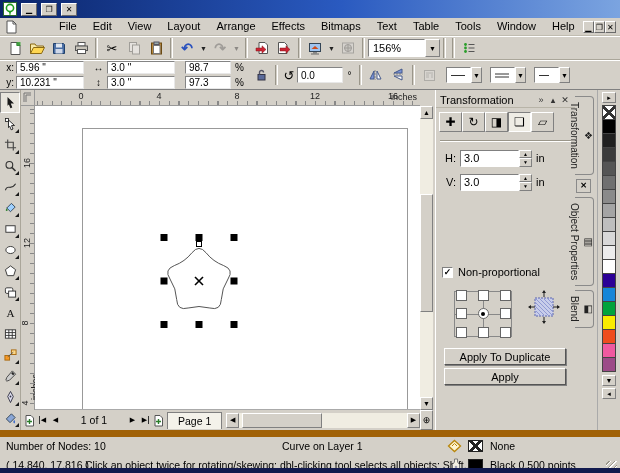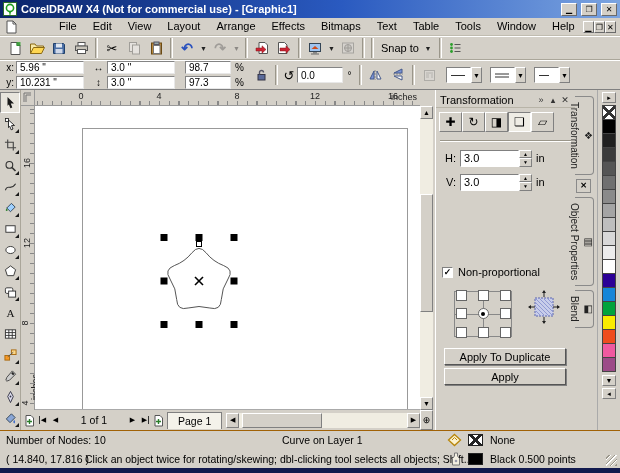--- a/index.html
+++ b/index.html
@@ -124,21 +124,21 @@
 
   
   .palette { left:597px; top:90px; width:23px; height:340px; border-left:1px solid #aaa; padding-top:2px; }
   .palbtn { width:14px; height:11px; margin:0 auto; font-size:7px; display:flex; align-items:center; justify-content:center; }
   .swatch { width:14px; height:15px; margin:-1px auto 0; border:1px solid #444; }
   .swatch.none { background:
       linear-gradient(45deg,transparent 43%,#333 43% 57%,transparent 57%),
       linear-gradient(-45deg,transparent 43%,#333 43% 57%,transparent 57%),#fff; }
 
   
-  .statusbar { left:0; top:430px; width:620px; height:36px; border-top:1px solid #a16207; }
+  .statusbar { left:0; top:430px; width:620px; height:36px; border-top:7px solid #a16207; }
   .srow { position:relative; height:19px; }
   .stext { position:absolute; top:3px; font-size:10.5px; white-space:nowrap; }
   .xswatch { position:absolute; width:15px; height:12px; border:1px solid #222; background:
       linear-gradient(45deg,transparent 43%,#222 43% 57%,transparent 57%),
       linear-gradient(-45deg,transparent 43%,#222 43% 57%,transparent 57%),#fff; }
   .bswatch { position:absolute; width:15px; height:12px; border:1px solid #222; background:#000; }
   .grip { position:absolute; right:3px; bottom:3px; width:11px; height:11px;
     background:repeating-linear-gradient(135deg,transparent 0 2px,#9a968a 2px 3px,#fff 3px 4px); }
   .bottomedge { left:0; top:468px; width:620px; height:5px; background:#121a4e; }
 
@@ -148,21 +148,20 @@
 <body>
 
 <div class="abs titlebar">
   <span>
       <svg width="14" height="14" viewBox="0 0 14 14">
         <rect x="0.5" y="0.5" width="13" height="13" fill="#fff" stroke="#2a6a2a"></rect>
         <circle cx="7" cy="6" r="3.6" fill="none" stroke="#1f9e1f" stroke-width="1.6"></circle>
         <path d="M6 9.5 L8 9.5 L7.4 13 L6.6 13 Z" fill="#1f9e1f"></path>
       </svg>
     </span>
-  <span class="title">CorelDRAW X4 (Not for commercial use) - [Graphic1]</span>
   <span class="winbtn">▁</span>
   <span class="winbtn">❐</span>
   <span class="winbtn">✕</span>
 </div>
 
 <div class="abs menubar">
   <span style="margin:0 3px;">
       <svg width="12" height="14" viewBox="0 0 12 14">
         <path d="M2 1h6l3 3v9H2z" fill="#fff" stroke="#555"></path>
         <path d="M8 1v3h3" fill="none" stroke="#555"></path>
@@ -260,25 +259,25 @@
     </span>
   <span class="dd">▼</span>
   <span class="tbtn disabled">
       <svg width="14" height="14" viewBox="0 0 14 14">
         <rect x="1.5" y="2" width="11" height="10" fill="#cdd" stroke="#567"></rect>
         <circle cx="7" cy="7" r="3.5" fill="#9bc" stroke="#456"></circle>
         <path d="M3.5 7 h7 M7 3.5 v7" stroke="#456" fill="none"></path>
       </svg>
     </span>
   <span class="sep"></span>
-  <span class="sep"></span>
-  <span class="flex" style="padding:0 4px;gap:5px;">
-    <span>Snap to</span>
-    <span class="dd" style="width:8px;">▼</span>
-  </span>
+  <div class="combo" style="width:72px;">
+    <span class="val" style="flex:1;">156%</span>
+    <span class="arrow">▼</span>
+  </div>
+  <span class="sep"></span>
   <span class="sep"></span>
   <span class="tbtn">
       <svg width="13" height="12" viewBox="0 0 13 12">
         <circle cx="2.5" cy="2.5" r="1.4" fill="#2a9e2a"></circle>
         <circle cx="2.5" cy="6" r="1.4" fill="#2a9e2a"></circle>
         <circle cx="2.5" cy="9.5" r="1.4" fill="#2a9e2a"></circle>
         <path d="M5.5 2.5 h6 M5.5 6 h6 M5.5 9.5 h6" stroke="#555"></path>
       </svg>
     </span>
 </div>

